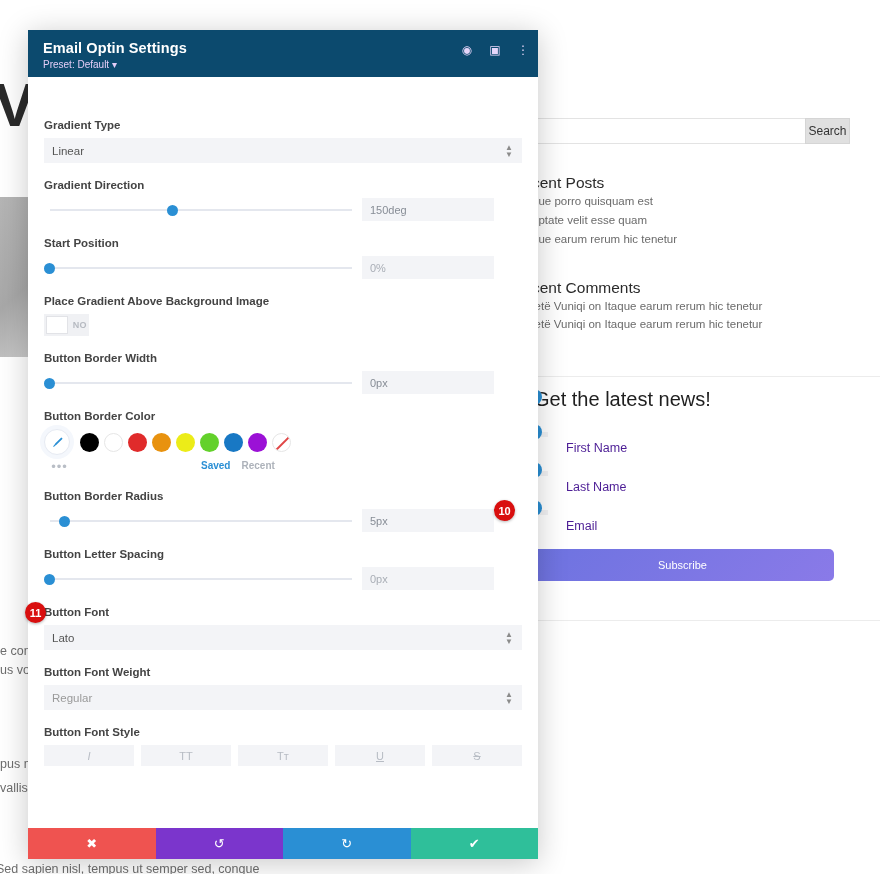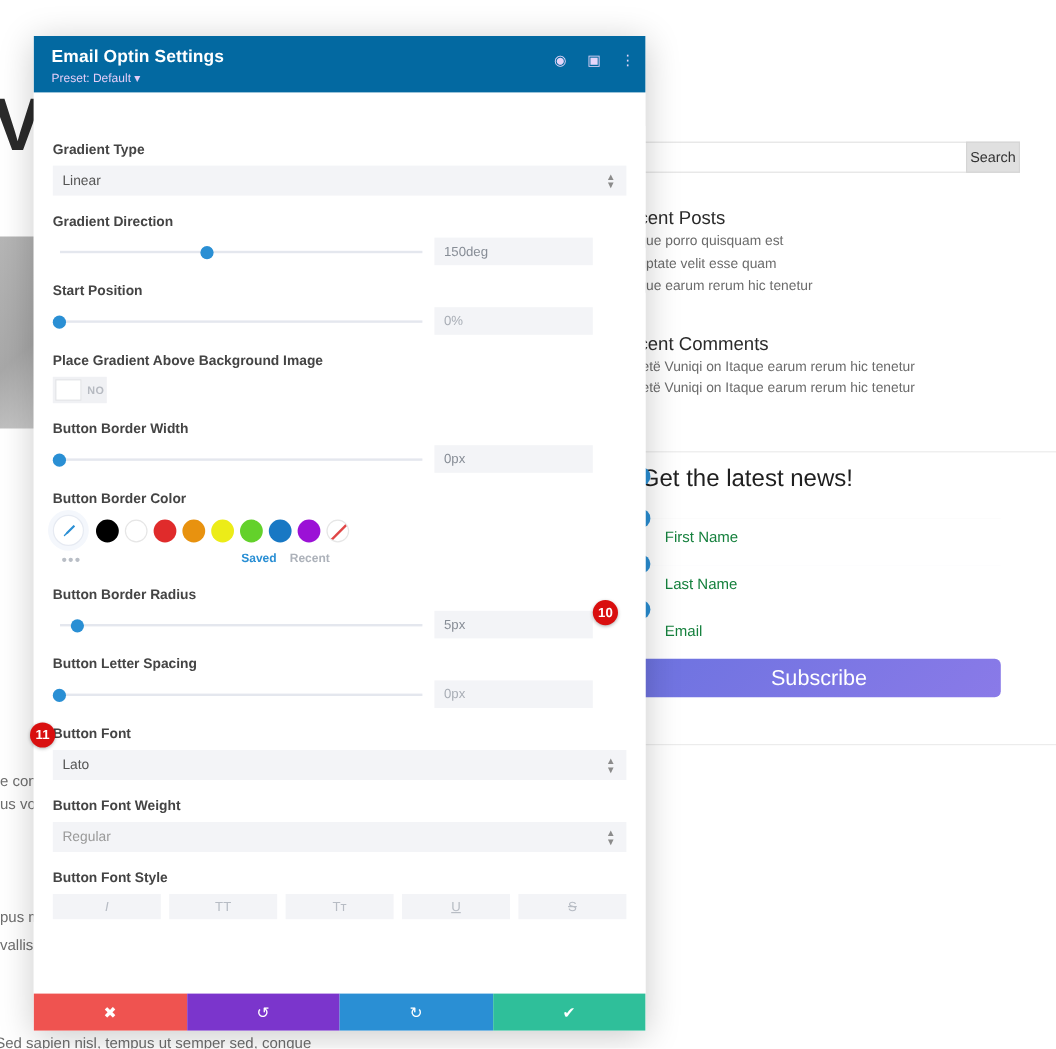--- a/index.html
+++ b/index.html
@@ -45,45 +45,45 @@
   .widget-title { position:absolute; font-size:15.5px; color:#2b2b2b; font-weight:400; white-space:nowrap; }
   .widget-link { position:absolute; font-size:11.5px; color:#6b6b6b; white-space:nowrap; }
 
   
   .optin { position:absolute; left:520px; top:388px; width:322px; }
   .optin-heading {
     position:absolute; left:14px; top:0px;
     font-size:20px; color:#1f1f1f; font-weight:400; white-space:nowrap;
   }
   .optin-field {
-    position:absolute; left:16px; width:302px; height:32px;
+    position:absolute; left:28px; width:302px; height:32px;
     background:#ffffff; border:none;
     display:flex; align-items:center; padding-left:18px;
-    color:#15803d; font-size:12.5px;
+    color:#4c1d95; font-size:12.5px;
   }
   .optin-sep { position:absolute; left:12px; width:302px; height:5px; background:#f2f2f4; }
   .optin-subscribe {
     position:absolute; left:11px; top:161px; width:303px; height:32px;
     background: linear-gradient(135deg,#6d73e0 0%, #8a7ae8 100%);
-    color:#fff; font-size:18px; display:flex; align-items:center; justify-content:center;
+    color:#fff; font-size:11px; display:flex; align-items:center; justify-content:center;
     border-radius:5px;
   }
   .edit-bubble {
     position:absolute; width:16px; height:16px; border-radius:50%;
     background:#2a8fd4; color:#fff; font-size:9px;
     display:flex; align-items:center; justify-content:center;
   }
   .preview-rule { position:absolute; left:520px; width:360px; height:1px; background:#ececec; }
 
   
   .modal {
     position:absolute; left:28px; top:30px; width:510px; height:829px;
     background:#fff; box-shadow:0 4px 28px rgba(0,0,0,.22); overflow:hidden;
   }
-  .modal-header { height:47px; background:#0369a1; position:relative; }
+  .modal-header { height:47px; background:#0c4a6e; position:relative; }
   .modal-title {
     position:absolute; left:15px; top:10px; color:#fff;
     font-size:14.5px; font-weight:700; letter-spacing:.1px;
   }
   .modal-preset {
     position:absolute; left:15px; top:29px; color:#e3cdf7; font-size:10px;
   }
   .hdr-icons { position:absolute; right:8px; top:13px; display:flex; gap:14px; align-items:center; }
   .hdr-ic { color:#e6d6fa; font-size:12px; display:flex; align-items:center; justify-content:center; width:14px; height:14px;}
 

